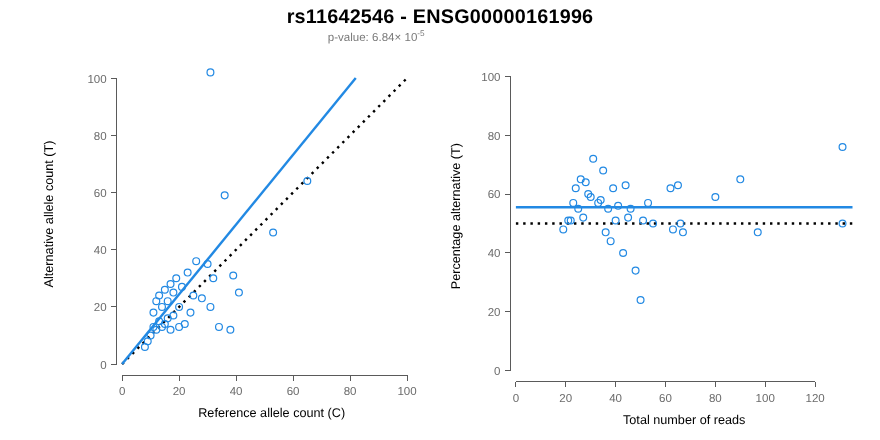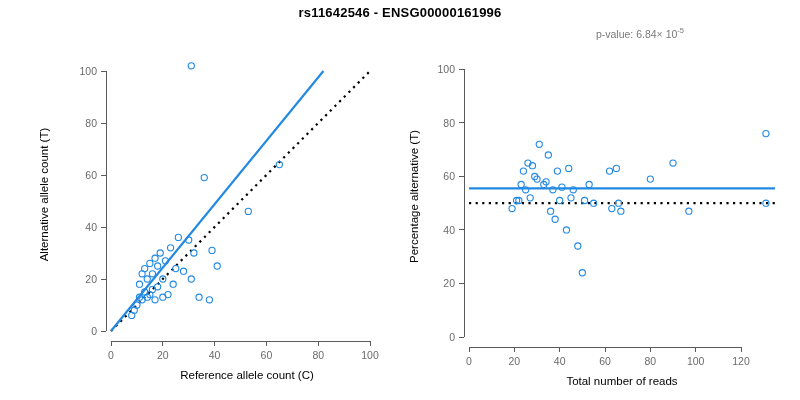--- a/index.html
+++ b/index.html
@@ -1,22 +1,22 @@
 <!DOCTYPE html>
 <html><head>
 <meta charset="utf-8">
 <style>
   html,body{margin:0;padding:0;background:#ffffff;}
   body{width:800px;height:400px;overflow:hidden;
        font-family:"Liberation Sans", sans-serif;color:#000;}
   #figure{position:relative;width:800px;height:400px;background:#fff;}
 
   .title{position:absolute;left:0;top:5px;width:800px;text-align:center;
-         font-size:13px;font-weight:bold;color:#000;letter-spacing:.2px;}
-  .subtitle{position:absolute;left:0;top:26px;width:684px;text-align:right;
+         font-size:18px;font-weight:bold;color:#000;letter-spacing:.2px;}
+  .subtitle{position:absolute;left:0;top:26px;width:684px;text-align:center;
             font-size:10.5px;color:#7a7a7a;}
   .subtitle sup{font-size:7.5px;vertical-align:super;}
 
   .panel{position:absolute;top:0;height:400px;}
   #panel-left{left:0;width:400px;}
   #panel-right{left:400px;width:400px;}
 
   .plot-svg{position:absolute;left:0;top:0;}
 
   .axis-line{stroke:#5a5a5a;stroke-width:1;shape-rendering:crispEdges;}

